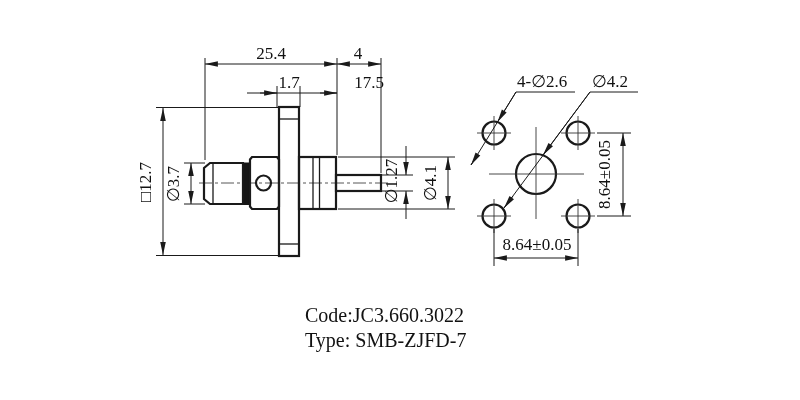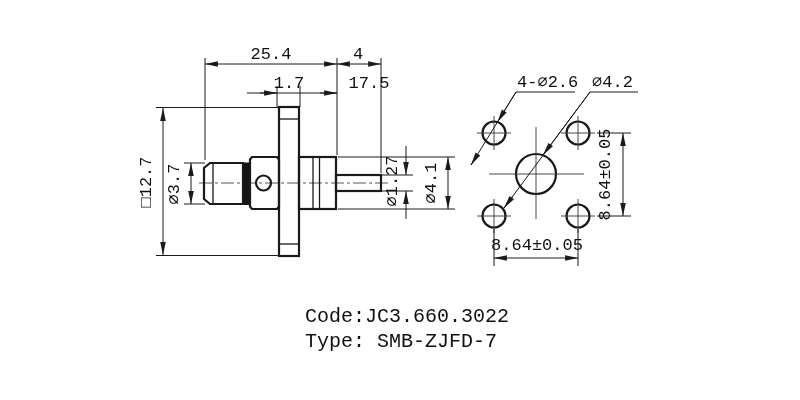--- a/index.html
+++ b/index.html
@@ -1,17 +1,17 @@
 <!DOCTYPE html>
 <html><head>
 <meta charset="utf-8">
 <style>
   html,body{margin:0;padding:0;background:#ffffff;}
   .stage{position:relative;width:730px;height:400px;background:#ffffff;overflow:hidden;
-         font-family:Liberation Mono, monospace;}
+         font-family:Liberation Serif, serif;}
   svg{display:block;}
   .outline{stroke:#1a1a1a;stroke-width:2.2;fill:none;stroke-linejoin:miter;}
   .outline-thin{stroke:#1a1a1a;stroke-width:1.3;fill:none;}
   .dim{stroke:#1a1a1a;stroke-width:1;fill:none;}
   .cline{stroke:#444;stroke-width:0.9;fill:none;stroke-dasharray:13 3 3 3;}
   .cross{stroke:#333;stroke-width:0.9;fill:none;}
   .dimtext{font-size:17px;fill:#111;}
   .codetext{font-size:20px;fill:#111;}
 </style>
 </head>

